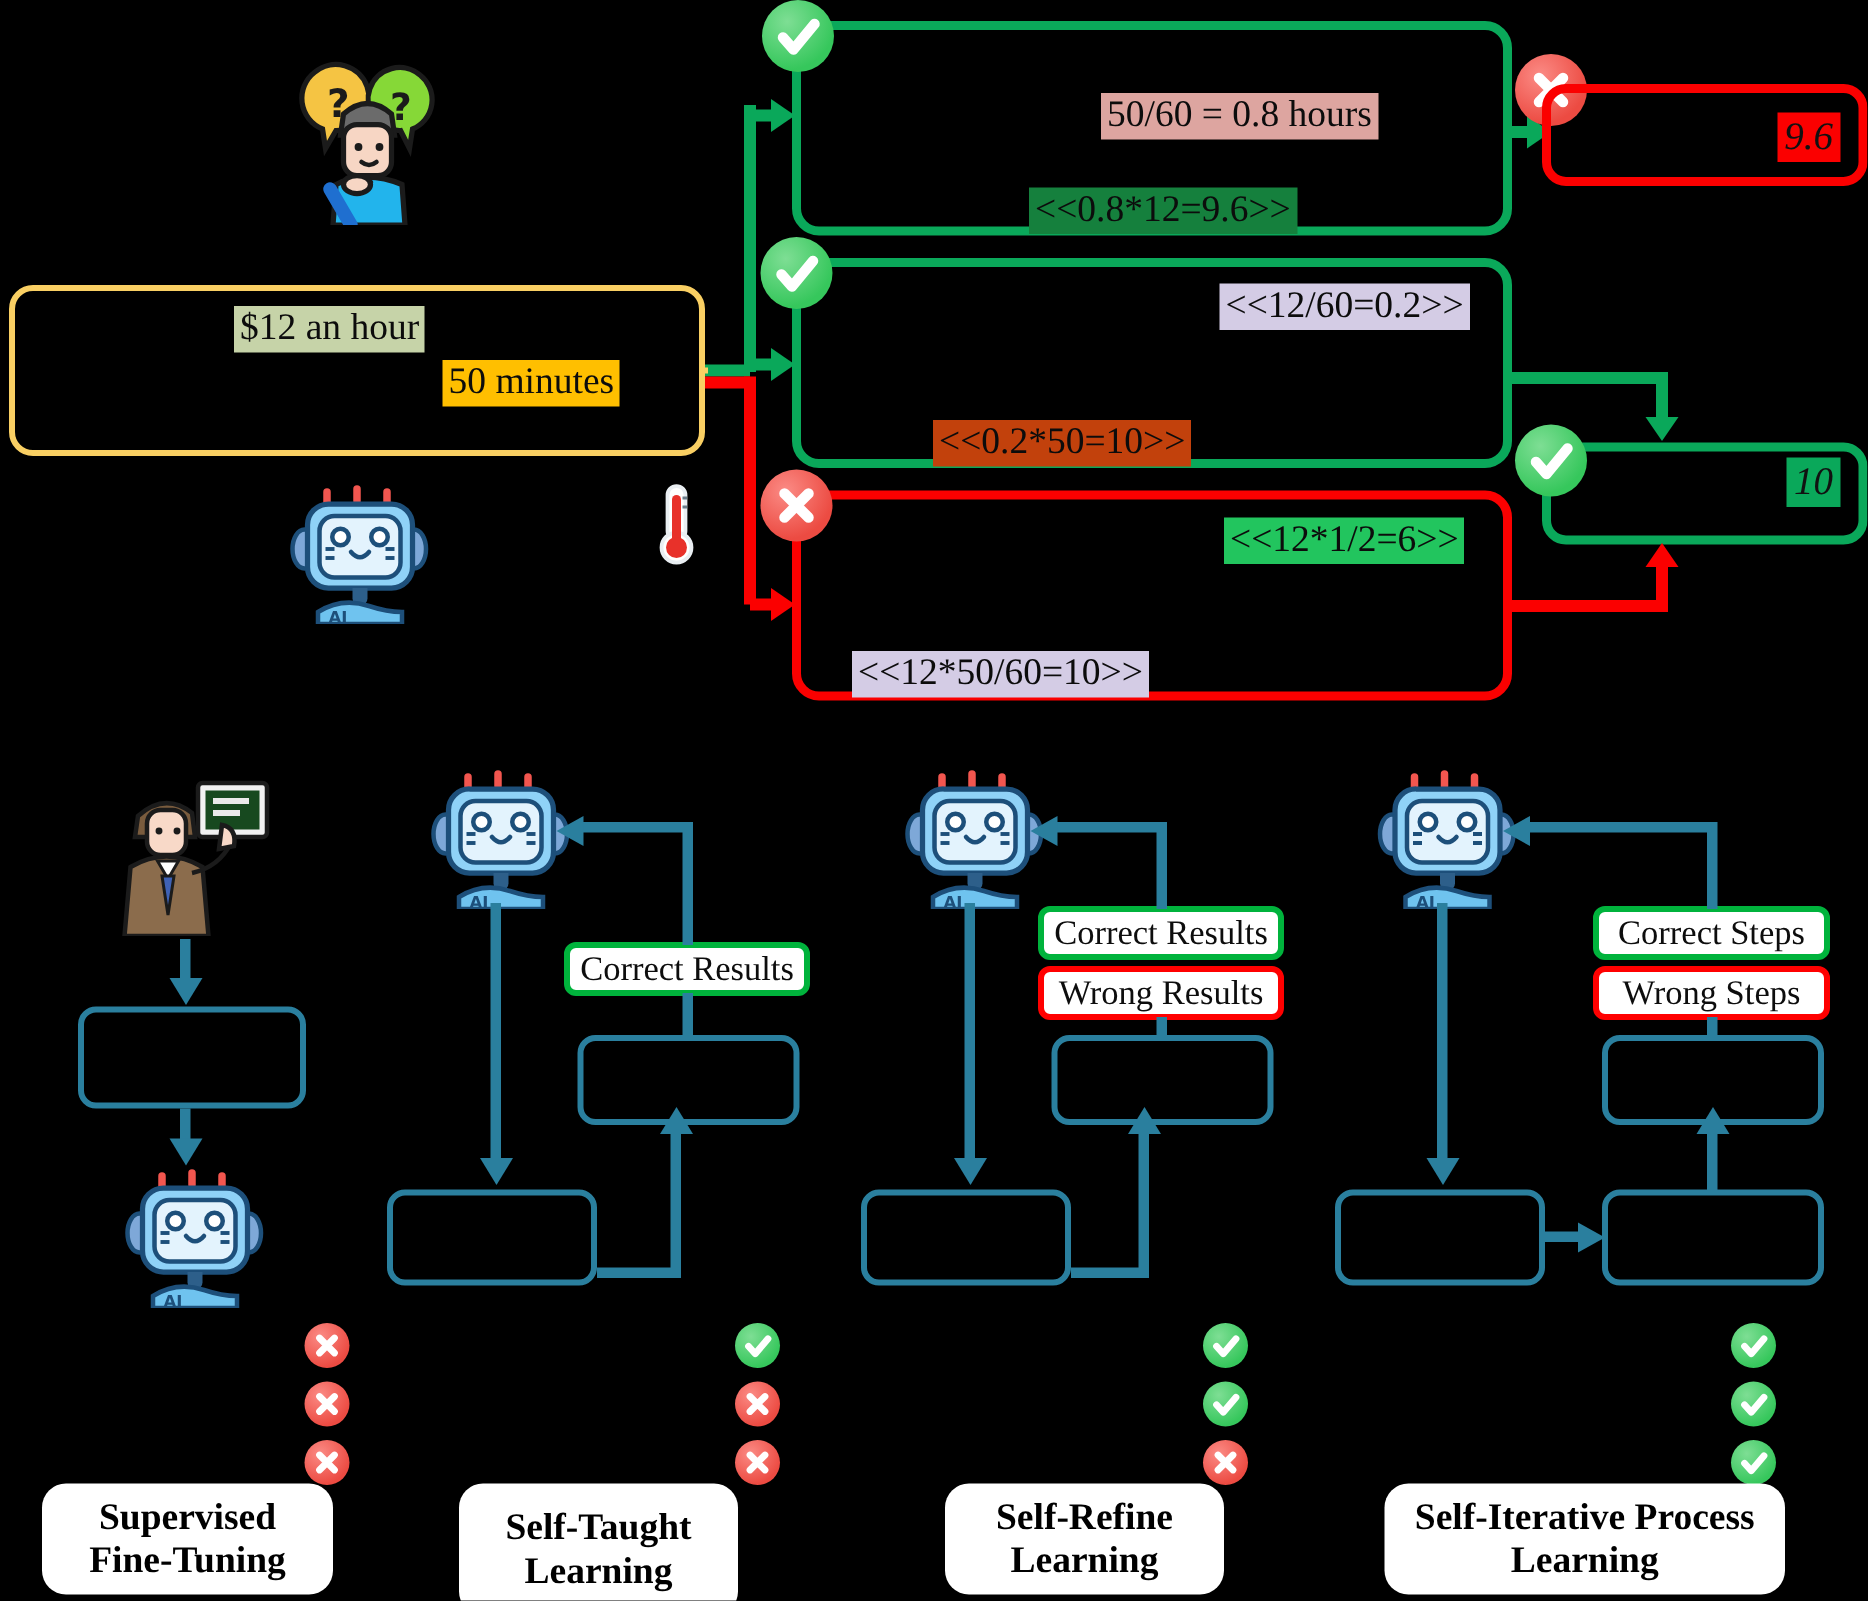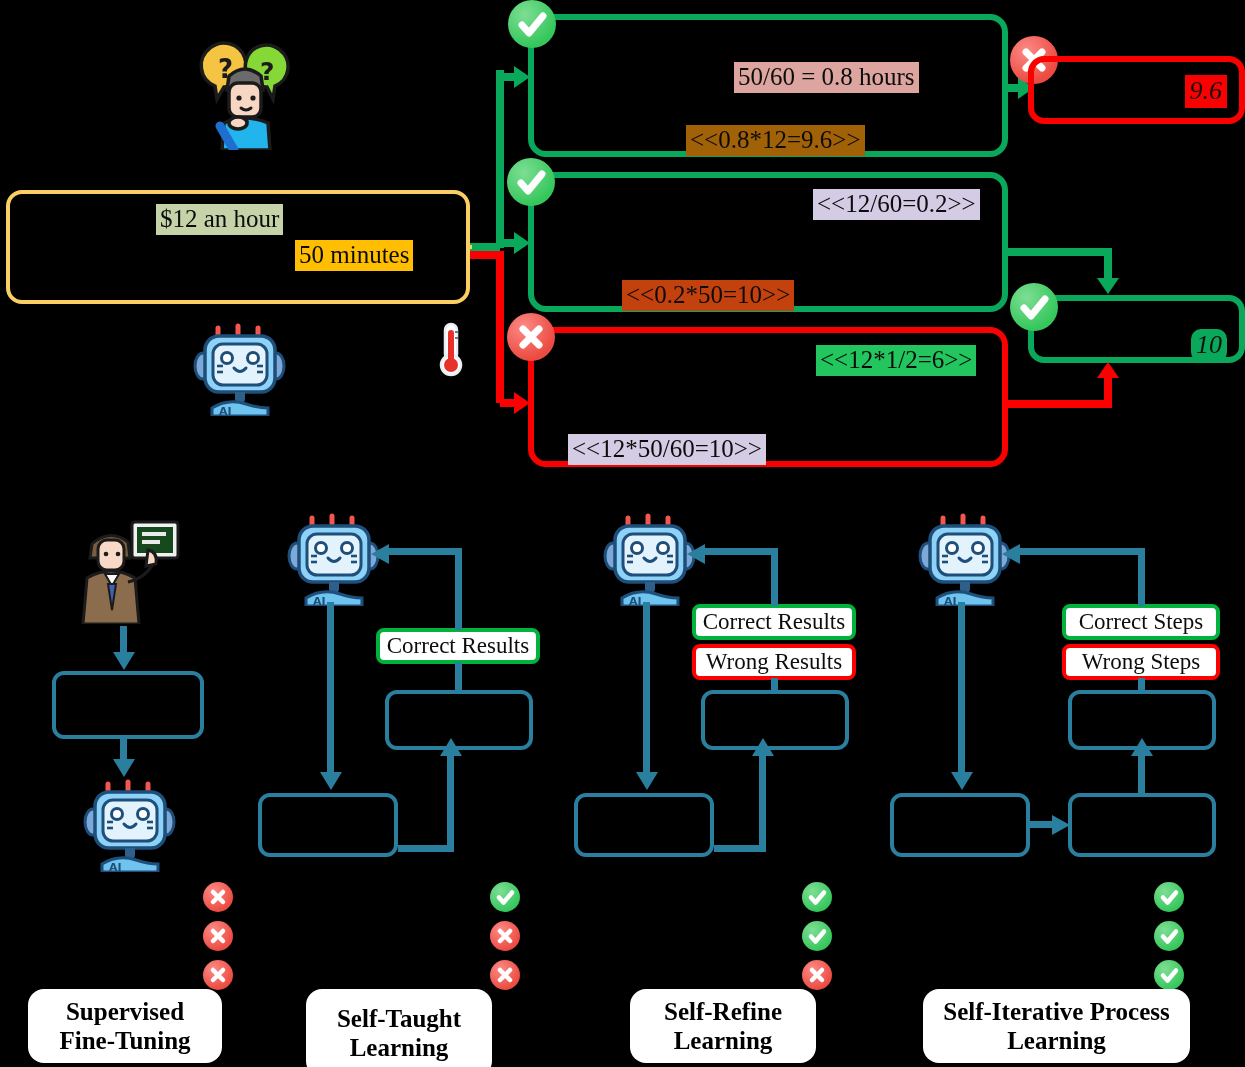--- a/index.html
+++ b/index.html
@@ -197,21 +197,21 @@
 
   <div class="ln r" style="left:470px;top:251px;width:30px;height:8px;"></div>
   <div class="ln r" style="left:496px;top:251px;width:8px;height:152px;"></div>
   <div class="ln r" style="left:500px;top:399px;width:18px;height:8px;"></div>
   <div class="arrow" style="left:514px;top:392px;border-top:11px solid transparent;border-bottom:11px solid transparent;border-left:16px solid #fb0000;"></div>
 
   <div class="ln y" style="left:466px;top:245px;width:6px;height:4px;"></div>
 
   <div class="chain green" style="left:528px;top:14px;width:480px;height:143px;">
     <span class="hl abs" style="left:200px;top:42px;background:#dda5a0;">50/60 = 0.8 hours</span>
-    <span class="hl abs" style="left:152px;top:105px;background:#a16207;">&lt;&lt;0.8*12=9.6&gt;&gt;</span>
+    <span class="hl abs" style="left:152px;top:105px;background:#15803d;">&lt;&lt;0.8*12=9.6&gt;&gt;</span>
   </div>
   <div class="badge ok" style="left:508px;top:0px;width:48px;height:48px;">
     <svg viewBox="0 0 48 48" width="48" height="48">
         <path d="M14 25 l7 8 14 -17" stroke="#fff" stroke-width="7" fill="none" stroke-linecap="round" stroke-linejoin="round"></path>
       </svg>
   </div>
 
   <div class="ln g" style="left:1002px;top:84px;width:22px;height:8px;"></div>
   <div class="arrow" style="left:1018px;top:77px;border-top:11px solid transparent;border-bottom:11px solid transparent;border-left:16px solid #0aa85a;"></div>
   <div class="badge bad" style="left:1010px;top:36px;width:48px;height:48px;">
@@ -232,21 +232,21 @@
     <svg viewBox="0 0 48 48" width="48" height="48">
         <path d="M14 25 l7 8 14 -17" stroke="#fff" stroke-width="7" fill="none" stroke-linecap="round" stroke-linejoin="round"></path>
       </svg>
   </div>
 
   <div class="ln g" style="left:1002px;top:248px;width:110px;height:8px;"></div>
   <div class="ln g" style="left:1104px;top:248px;width:8px;height:34px;"></div>
   <div class="arrow" style="left:1097px;top:278px;border-left:11px solid transparent;border-right:11px solid transparent;border-top:16px solid #0aa85a;"></div>
 
   <div class="resbox green" style="left:1028px;top:295px;width:217px;height:68px;">
-    <span class="resval green abs" style="right:12px;top:28px;border-radius:10px;">10</span>
+    <span class="resval green abs" style="right:12px;top:4px;">10</span>
   </div>
   <div class="badge ok" style="left:1010px;top:283px;width:48px;height:48px;">
     <svg viewBox="0 0 48 48" width="48" height="48">
         <path d="M14 25 l7 8 14 -17" stroke="#fff" stroke-width="7" fill="none" stroke-linecap="round" stroke-linejoin="round"></path>
       </svg>
   </div>
 
   <div class="chain red" style="left:528px;top:327px;width:480px;height:140px;">
     <span class="hl abs" style="left:282px;top:12px;background:#22c55e;">&lt;&lt;12*1/2=6&gt;&gt;</span>
     <span class="hl abs" style="left:34px;top:101px;background:#d4cce5;">&lt;&lt;12*50/60=10&gt;&gt;</span>

